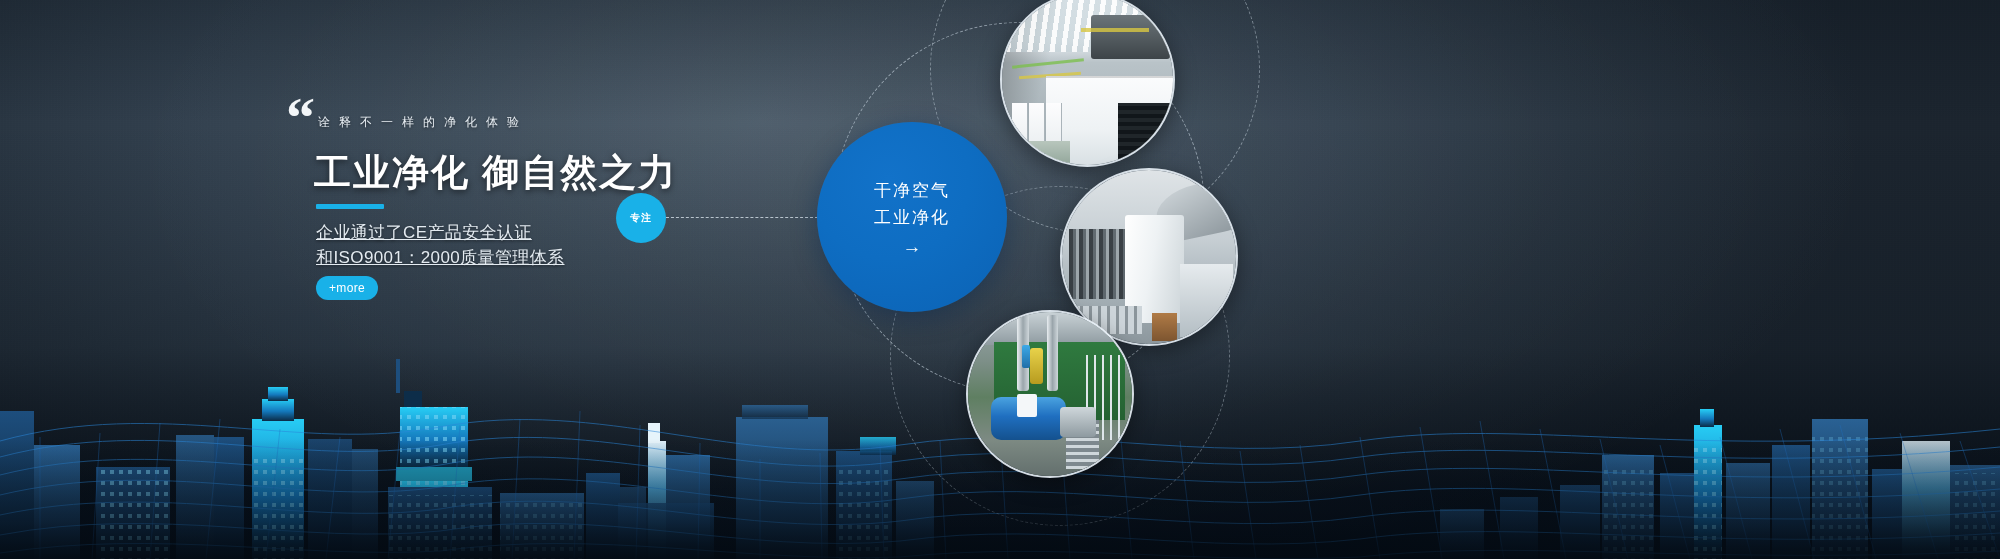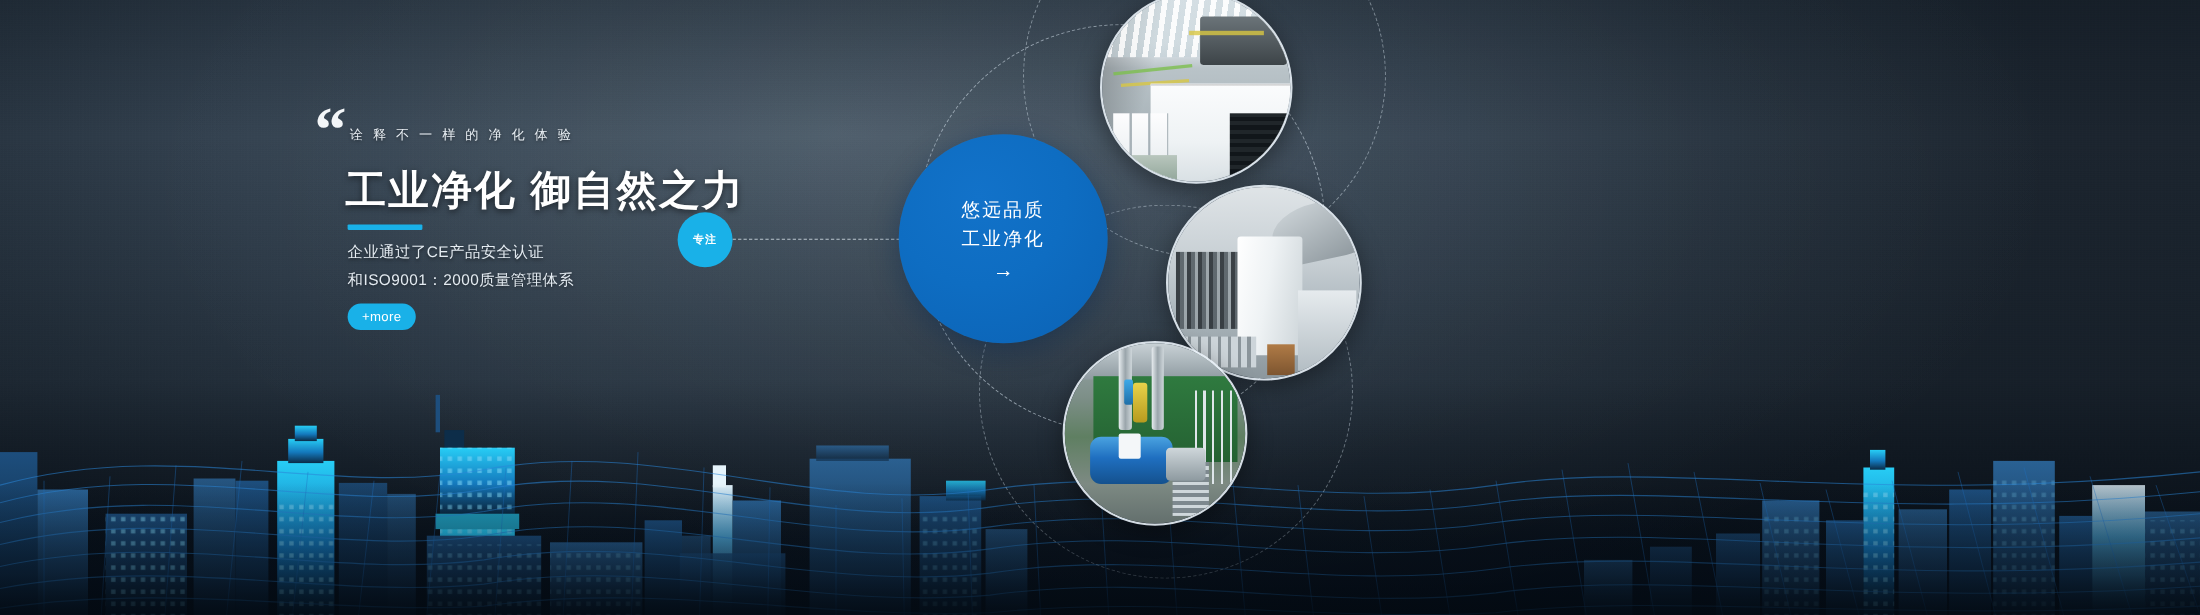--- a/index.html
+++ b/index.html
@@ -48,22 +48,22 @@
     font-size:37px; font-weight:700; color:#ffffff;
     letter-spacing:2px; white-space:nowrap;
     text-shadow:0 2px 6px rgba(0,0,0,.55);
   }
   .rule{
     position:absolute; left:30px; top:108px;
     width:68px; height:5px; background:#19b1e8; border-radius:1px;
   }
   .body-line{
     position:absolute; left:30px;
-    font-size:14px; color:#e4ebf1; letter-spacing:.4px;
-    white-space:nowrap; text-shadow:0 1px 3px rgba(0,0,0,.45);
+    font-size:17px; color:#e4ebf1; letter-spacing:.4px;
+    white-space:nowrap; text-shadow:0 1px 3px rgba(0,0,0,.45);text-decoration:underline;
   }
   .body-line.l1{ top:125px; }
   .body-line.l2{ top:150px; }
   .more-btn{
     position:absolute; left:30px; top:180px;
     width:62px; height:24px; border-radius:12px;
     background:#19b1e8; color:#ffffff;
     font-size:12px; display:flex; align-items:center; justify-content:center;
     letter-spacing:.3px; cursor:pointer; border:none;
   }
@@ -344,21 +344,21 @@
     <div class="title">工业净化 御自然之力</div>
     <div class="rule"></div>
     <div class="body-line l1">企业通过了CE产品安全认证</div>
     <div class="body-line l2">和ISO9001：2000质量管理体系</div>
     <button class="more-btn">+more</button>
   </div>
 
   <div class="focus-badge">专注</div>
 
   <div class="main-circle">
-    <div class="mc-line">悠远品质</div>
+    <div class="mc-line">干净空气</div>
     <div class="mc-line">工业净化</div>
     <div class="mc-arrow">→</div>
   </div>
 
   <div class="photo p1">
     <div class="pimg1">
       <div class="roof"></div>
       <div class="mach"></div>
       <div class="b3 beam"></div>
       <div class="b1 beam"></div>

